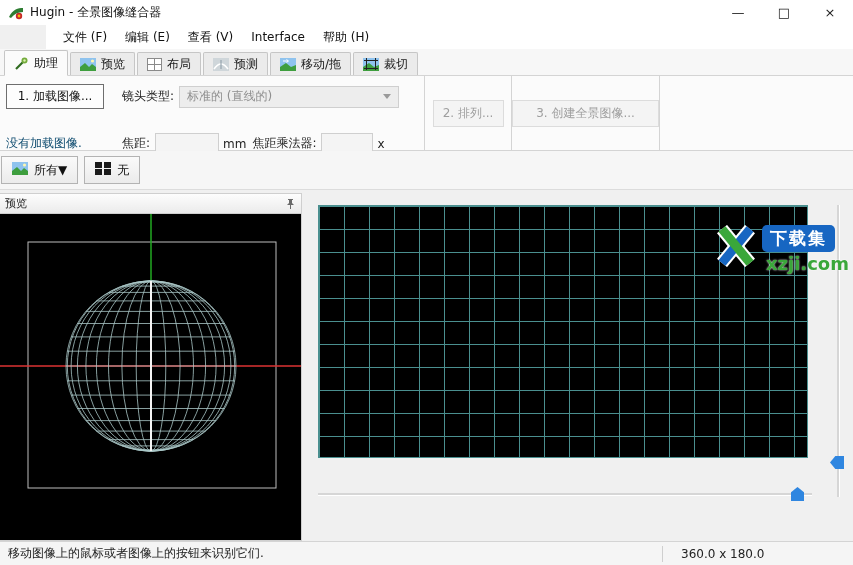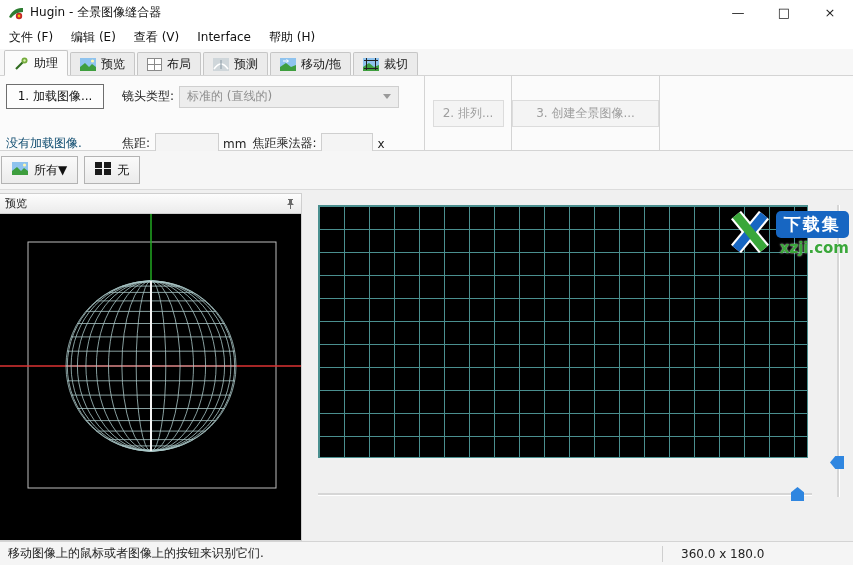--- a/index.html
+++ b/index.html
@@ -11,21 +11,21 @@
   .window { position:relative; width:853px; height:565px; display:flex; flex-direction:column; background:#f0f0f0; }
 
   
   .titlebar { height:25px; background:#ffffff; display:flex; align-items:center; padding-left:8px; flex:0 0 auto; }
   .app-icon { width:16px; height:16px; margin-right:6px; display:inline-flex; }
   .title-text { font-size:12px; color:#111; }
   .win-controls { margin-left:auto; display:flex; height:100%; }
   .win-btn { width:46px; display:flex; align-items:center; justify-content:center; font-size:13px; color:#222; cursor:default; }
 
   
-  .menubar { height:24px; background:#ffffff; display:flex; align-items:stretch; padding-left:0; flex:0 0 auto; }
+  .menubar { height:24px; background:#ffffff; display:flex; align-items:stretch; padding-left:8px; flex:0 0 auto;margin-left:46px; }
   .menu-item { padding:0 9px; display:flex; align-items:center; color:#111; }
 
   
   .tabbar { height:27px; background:#f7f7f7; display:flex; align-items:flex-end; padding-left:4px; gap:2px; border-bottom:1px solid #d4d4d4; flex:0 0 auto; }
   .tab { height:23px; display:flex; align-items:center; gap:5px; padding:0 9px; background:#ebebeb; border:1px solid #c6c6c6; border-bottom:none; border-radius:2px 2px 0 0; margin-bottom:0; }
   .tab.active { background:#fbfbfb; height:26px; margin-bottom:-1px; border-bottom:1px solid #fbfbfb; }
   .tab .ticon { display:inline-flex; }
 
   
   .assistant { height:75px; background:#fbfbfb; display:flex; border-bottom:1px solid #d4d4d4; flex:0 0 auto; }
@@ -74,24 +74,24 @@
   .v-thumb { position:absolute; left:1px; top:251px; width:14px; height:13px; background:#2f86e0;
     clip-path:polygon(0 50%,38% 0,100% 0,100% 100%,38% 100%); }
 
   
   .statusbar { height:24px; background:#f5f5f5; border-top:1px solid #d4d4d4; display:flex; align-items:center; flex:0 0 auto; }
   .sb-msg { flex:1; padding-left:8px; color:#222; white-space:nowrap; overflow:hidden; }
   .sb-sep { width:1px; height:16px; background:#cfcfcf; }
   .sb-dim { width:190px; padding-left:18px; color:#222; }
 
   
-  .watermark { position:absolute; top:211px; right:4px; display:flex; align-items:flex-start; gap:4px; z-index:20; pointer-events:none; }
+  .watermark { position:absolute; top:225px; right:4px; display:flex; align-items:flex-start; gap:4px; z-index:20; pointer-events:none; }
   .wm-right { display:flex; flex-direction:column; align-items:flex-start; }
   .wm-badge { background:#1766c2; color:#fff; font-weight:bold; font-size:17px; letter-spacing:2px; padding:2px 8px; border-radius:5px; }
-  .wm-url { color:#3aa73a; font-weight:bold; font-size:15px; margin-top:1px; padding-left:4px; text-shadow:0 0 2px #ffffff; }
+  .wm-url { color:#3aa73a; font-weight:bold; font-size:18px; margin-top:1px; padding-left:4px; text-shadow:0 0 2px #ffffff; }
 </style>
 </head>
 <body>
 
 <div class="window">
 
   <div class="titlebar">
     <span class="app-icon">
       <svg width="16" height="16" viewBox="0 0 16 16">
           <path d="M1 12 C5 4 10 3 15 3 L15 7 C10 7 6 9 3 13 Z" fill="#2e7d32"></path>

